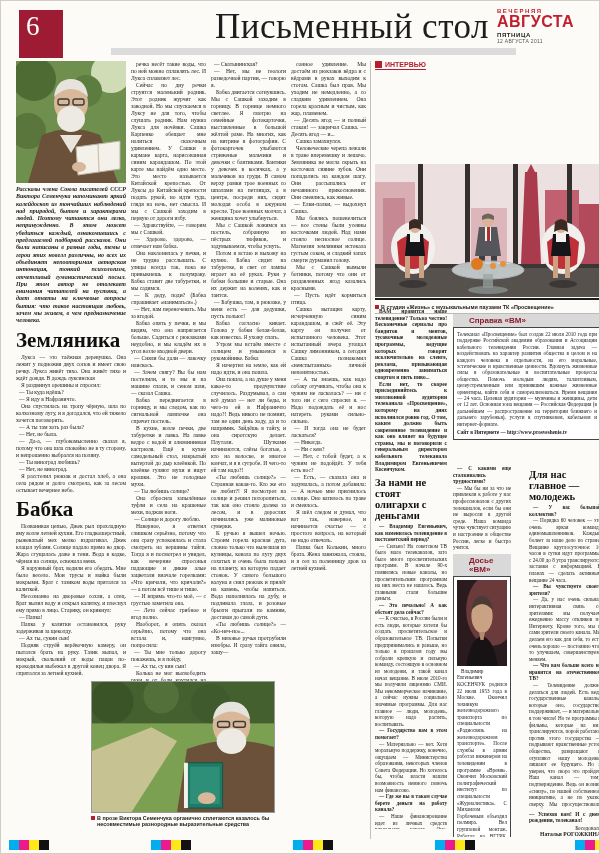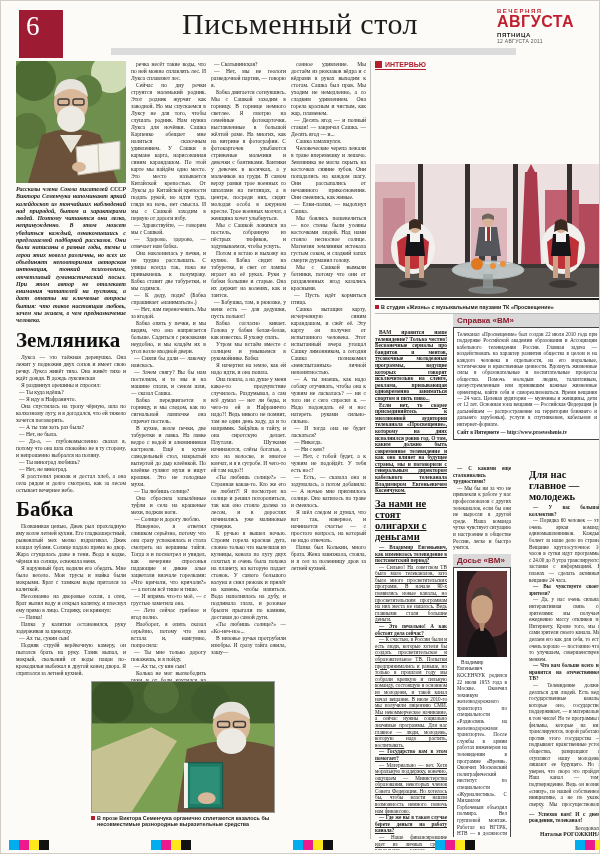--- a/index.html
+++ b/index.html
@@ -2,22 +2,22 @@
 <html><head>
 <meta charset="utf-8">
 <style>
   html,body{margin:0;padding:0;background:#e9e7e2;}
   .page{position:relative;width:600px;height:854px;background:#fcfbf8;margin:0 auto;
         font-family:"Liberation Serif",serif;color:#222;overflow:hidden;
         border:1px solid #d3cdc5;box-sizing:border-box;}
   
   .pagenum{position:absolute;left:18px;top:9px;width:44px;height:48px;background:#9e1c33;}
   .pagenum span{display:block;padding:3px 0 0 7px;color:#fff;font-size:27px;line-height:1;}
-  .ptitle{position:absolute;left:110px;right:110px;top:8px;text-align:center;
-          font-size:30px;line-height:1;color:#1d1d1d;letter-spacing:.5px;}
+  .ptitle{position:absolute;left:110px;right:110px;top:8px;text-align:right;
+          font-size:35px;line-height:1;color:#1d1d1d;letter-spacing:.5px;}
   .graybar{position:absolute;left:110px;top:47px;width:405px;height:7px;background:#dbdbdb;}
   .logo{position:absolute;right:16px;top:7px;width:86px;font-family:"Liberation Sans",sans-serif;}
   .logo .l1{font-size:6px;font-weight:bold;color:#c01f2e;letter-spacing:1.5px;}
   .logo .l2{font-size:16px;font-weight:bold;color:#c01f2e;letter-spacing:.5px;line-height:1;}
   .logo .l3{font-size:6px;font-weight:bold;color:#222;margin-top:2px;letter-spacing:.6px;}
   .logo .l4{font-size:5px;color:#555;letter-spacing:.3px;}
   
   .main-left{position:absolute;left:15px;top:60px;width:350px;height:775px;display:flex;gap:5px;}
   .colA{width:110px;flex:none;overflow:hidden;}
   .colN{width:75px;flex:none;overflow:hidden;}
@@ -45,29 +45,29 @@
   .headline{font-size:20px;line-height:20px;letter-spacing:-.3px;color:#141414;margin-top:3px;}
   .photo3{position:absolute;left:0;top:103px;width:226px;height:133px;display:block;}
   .pcap{position:absolute;left:0;top:237px;width:226px;border-top:2px solid #1c1c1c;padding-top:2px;}
   .pcap .caption{background:transparent;}
   .pcap-rule{position:absolute;left:0;top:252px;width:226px;height:1px;background:#bbb;}
   .ivcol{position:absolute;overflow:hidden;}
   .ivcol p.para{font-size:5.2px;line-height:6.6px;text-align:justify;margin:0;text-indent:4px;color:#232323;}
   .ivcol p.q{font-weight:bold;}
   .ivcol .lead p.para{font-weight:bold;font-size:5.4px;}
   h3.sub{font-size:10.5px;line-height:1.05;font-weight:bold;margin:4px 0 2px;color:#101010;}
-  .vmbox-h{background:#d9d9d9;color:#8b1a2b;font-weight:bold;font-size:8px;padding:2px 4px;
+  .vmbox-h{background:#d9d9d9;color:#8b1a2b;font-weight:bold;font-size:8px;padding:2px 16px;
            font-family:"Liberation Sans",sans-serif;}
   .vmbox{border:1px solid #444;background:#fff;padding:3px;}
   .vmbox p{font-size:5.2px;line-height:6.4px;text-align:justify;margin:0 0 2px;color:#222;}
   .vmbox p.site{font-weight:bold;margin:0;}
   .spravka{position:absolute;left:78px;top:253px;width:148px;}
   .c2{left:78px;top:404px;width:58px;height:372px;display:flex;flex-direction:column;}
   .c3{left:154px;top:404px;width:72px;height:372px;display:flex;flex-direction:column;}
-  .c1{left:0;top:268px;width:72px;height:521px;text-decoration:underline;}
+  .c1{left:0;top:247px;width:72px;height:521px;}
   .dossier{margin-top:3px;flex:1;display:flex;flex-direction:column;overflow:hidden;}
   .dossier .vmbox{flex:1;}
   .portrait{width:100%;height:86px;display:block;margin-bottom:2px;}
   .c3 .qa{flex:1;overflow:hidden;}
   .signoff p.final{font-size:5.4px;font-weight:bold;text-align:justify;margin:2px 0 0;}
   .byline{font-size:5.4px;text-align:right;margin-top:2px;}
   .byline b{font-size:5.6px;}
   
   .cmyk{position:absolute;bottom:3px;display:flex;}
   .cmyk i{width:10px;height:10px;display:block;}

